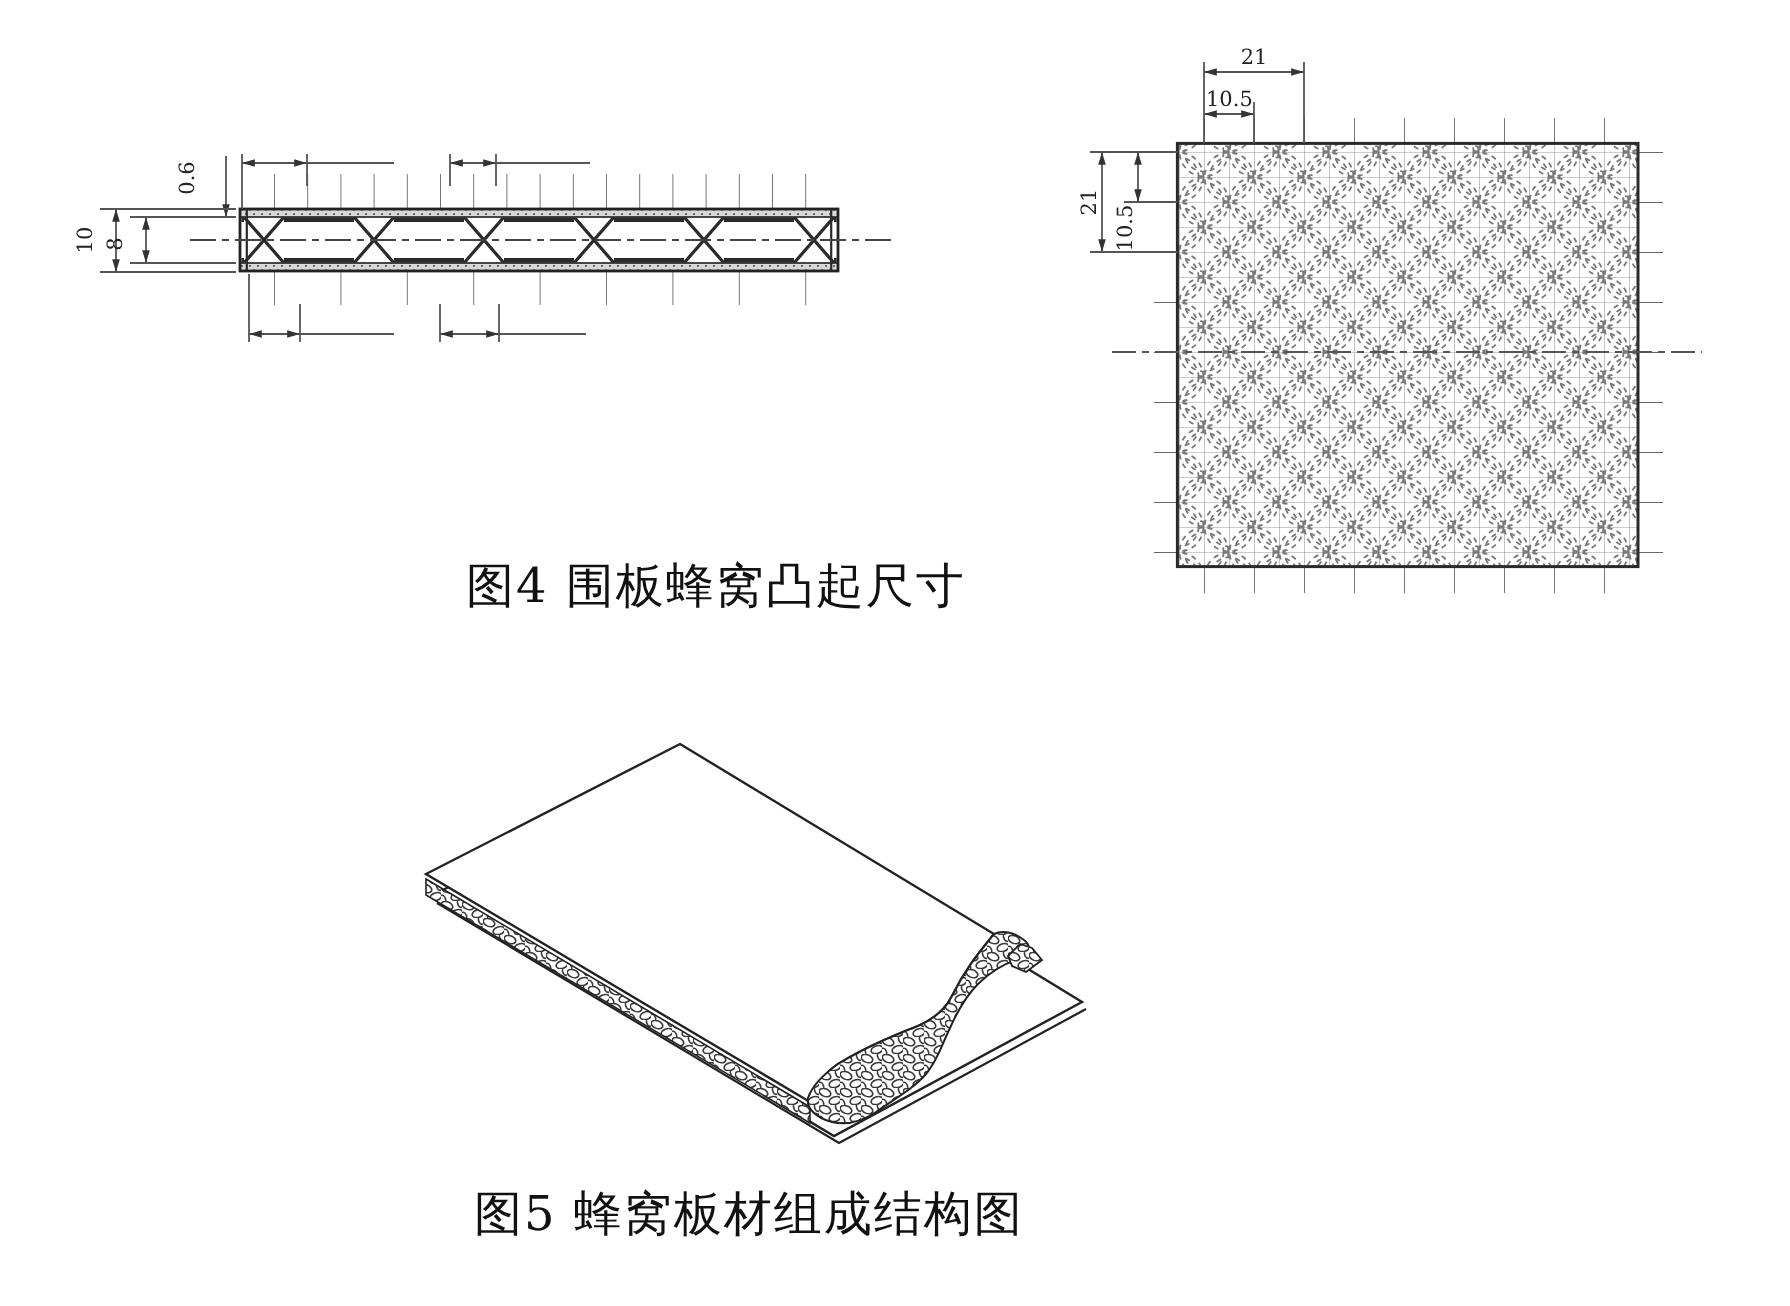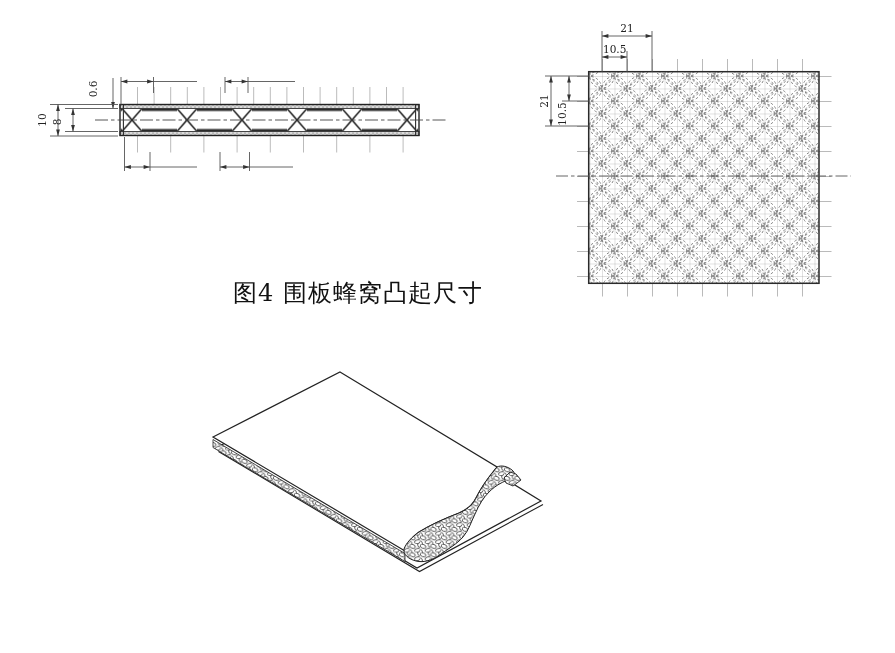--- a/index.html
+++ b/index.html
@@ -213,14 +213,15 @@
                C496,485 504,481 511,479
                C515,478 516,473 512,470
                C507,466 501,465 497,467 Z" fill="url(#peb)" stroke="#222" stroke-width="1"></path>
 
       <path d="M504,478 L510,472 L516,474 L521,480 L513,486 L506,483 Z" fill="url(#peb)" stroke="#222" stroke-width="0.9"></path>
     </g>
   </svg>
 
   
   <div class="caption caption-fig4">图4 围板蜂窝凸起尺寸</div>
+  <div class="caption caption-fig5">图5 蜂窝板材组成结构图</div>
 
 </div>
 
 </body></html>

